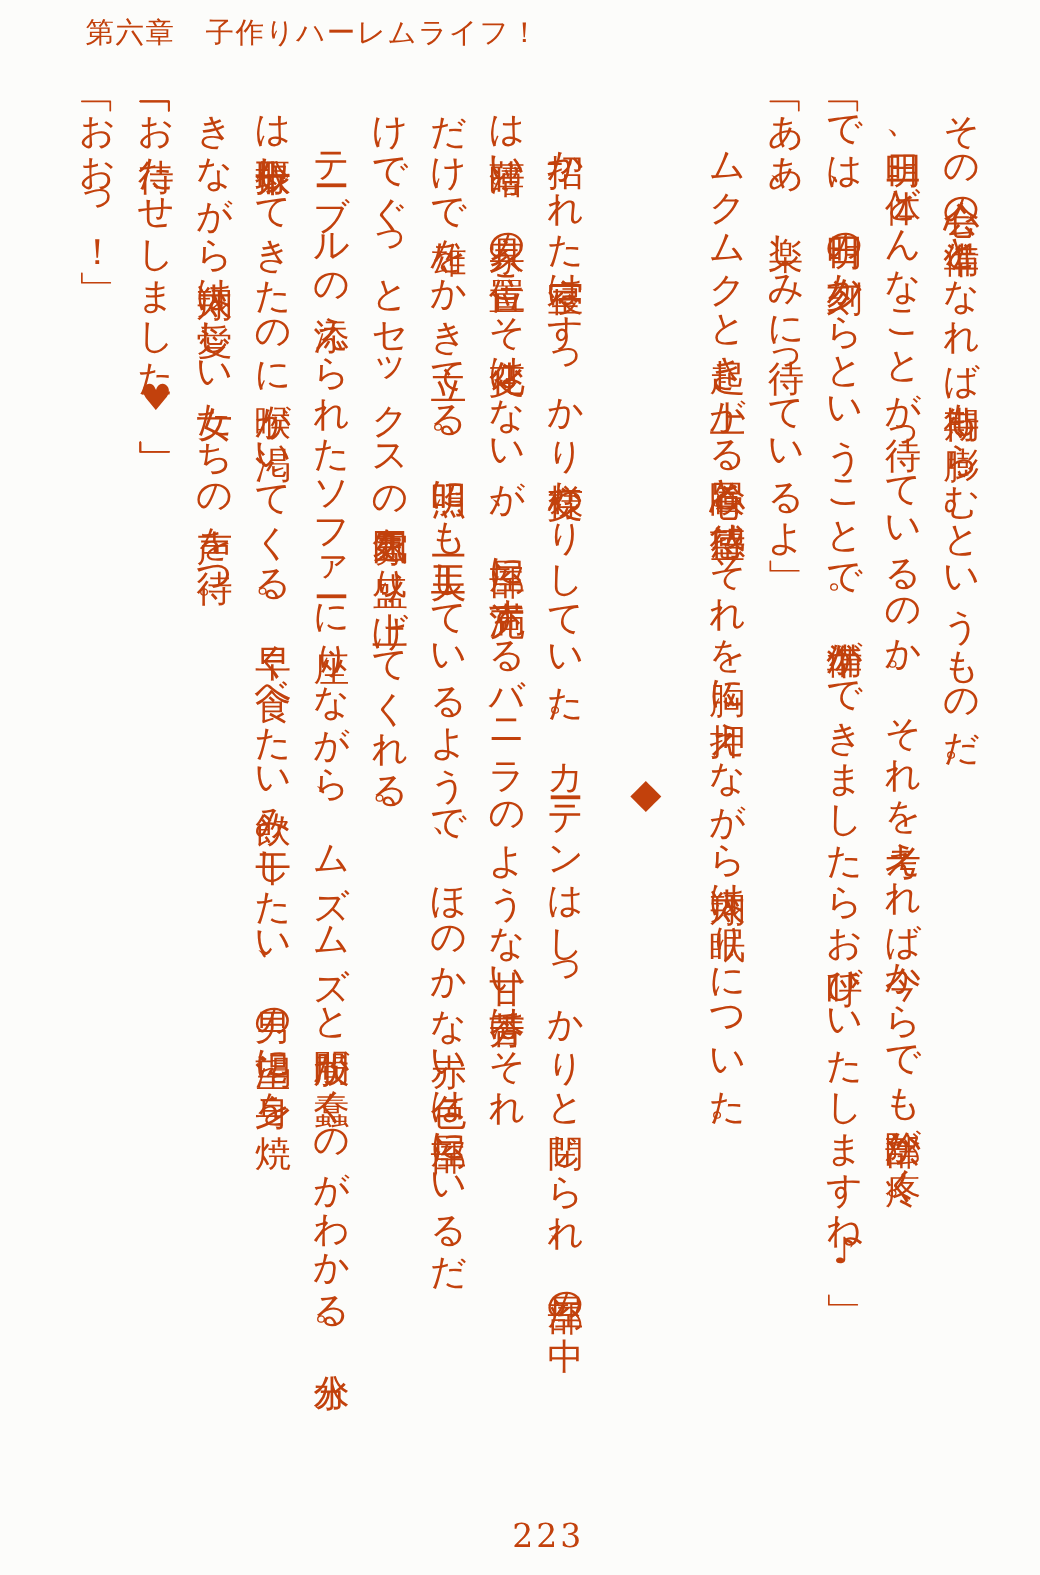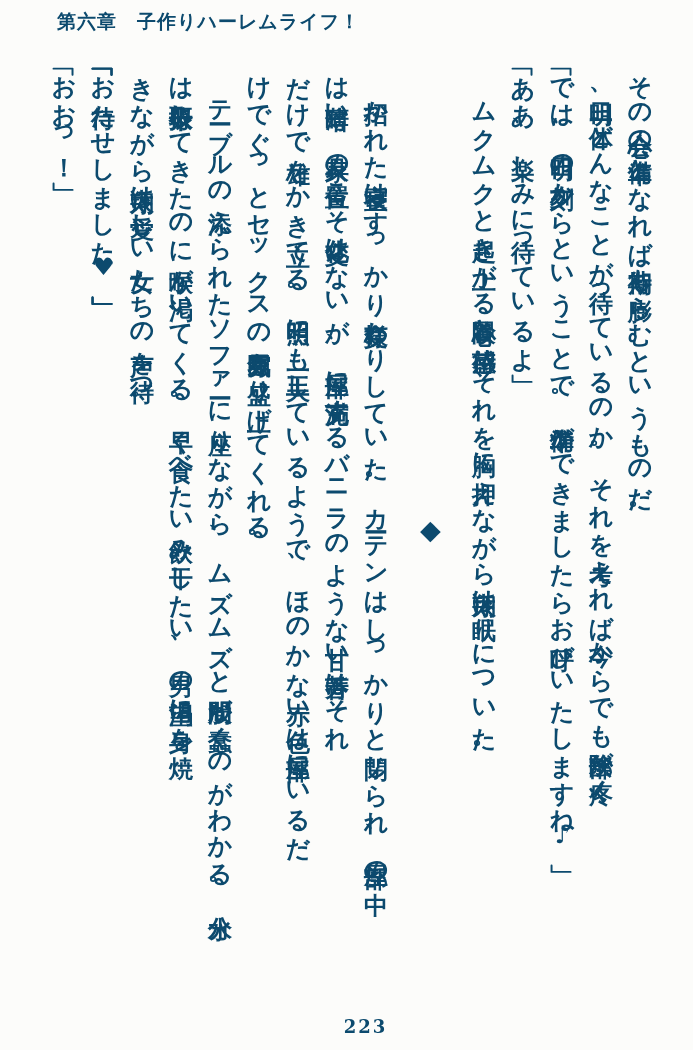--- a/index.html
+++ b/index.html
@@ -47,29 +47,29 @@
     margin-left: 15px;
     margin-right: 15px;
     font-size: 27px;
   }
   .page-number {
     position: absolute;
     bottom: 13px;
     left: 0;
     width: 100%;
     text-align: center;
-    font-size: 18px;
+    font-size: 22px;
     letter-spacing: 2px;
     text-indent: 38px;
   }
 </style>
 </head>
 <body>
 
-<div class="page" style="background: rgb(252, 252, 250); color: #0c4a6e; font-weight: bold;">
+<div class="page" style="background: rgb(252, 252, 250); color: #c2410c;">
   <div class="chapter-header">第六章　子作りハーレムライフ！</div>
 
   <div class="body-text">
       <p class="line">その会心の準備となれば期待も膨らむというものだ。</p>
       <p class="line indent">明日、一体どんなことが待っているのか。それを考えれば今からでも陰部が疼く。</p>
       <p class="line">「では、明日の夕刻からということで。準備ができましたらお呼びいたしますね♪」</p>
       <p class="line">「ああ、楽しみに待っているよ」</p>
       <p class="line indent">ムクムクと起き上がる冒険心と待望感。それを胸に押えながら翔太は眠りについた。</p>
       <p class="line sep">◆</p>
       <p class="line indent">招かれた寝室はすっかり様変わりしていた。カーテンはしっかりと閉じられ、部屋の中</p>

